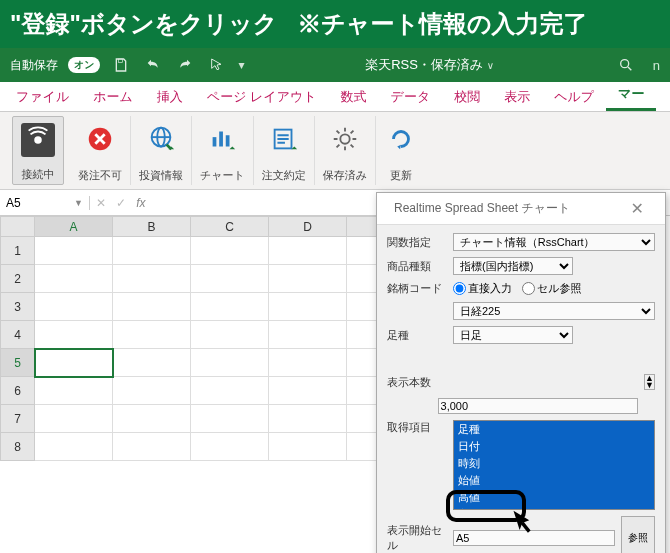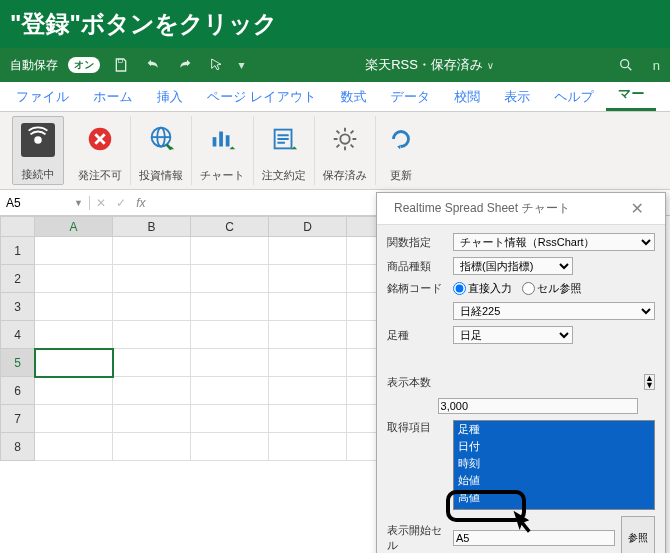--- a/index.html
+++ b/index.html
@@ -7,21 +7,21 @@
 
 .banner { background: #0b7a3e; color: #fff; font-size: 24px; font-weight: bold; padding: 8px 10px; display: flex; gap: 20px; }
 
 .titlebar { background: #1e7a3a; color: #fff; height: 34px; display: flex; align-items: center; padding: 0 10px; font-size: 12px; gap: 10px; }
 .autosave-badge { background: #fff; color: #1e7a3a; border-radius: 9px; font-size: 10px; padding: 1px 6px; font-weight: bold; }
 .tb-icn { width: 16px; height: 16px; fill: #fff; opacity: .85; margin: 0 3px; }
 .titlebar-center { flex: 1; text-align: center; font-size: 13px; }
 .titlebar-center .chev { font-size: 10px; opacity: .8; }
 
 .ribbon-tabs { background: #fff; display: flex; align-items: flex-end; height: 30px; border-bottom: 1px solid #ccc; padding: 0 4px; font-size: 13px; }
-.rtab { padding: 6px 12px 5px; color: #3b82f6; cursor: pointer; }
+.rtab { padding: 6px 12px 5px; color: #be185d; cursor: pointer; }
 .rtab.green { color: #1e7a3a; border-bottom: 3px solid #1e7a3a; font-weight: bold; }
 
 .ribbon-body { background: #f3f2f1; height: 78px; display: flex; padding: 4px 2px; border-bottom: 1px solid #d0d0d0; }
 .rgroup { display: flex; flex-direction: column; align-items: center; justify-content: space-between; padding: 2px 8px; border-right: 1px solid #ddd; }
 .rgroup.noborder { border-right: none; }
 .rlabel { font-size: 11px; color: #444; margin-top: 1px; }
 .ricon { width: 34px; height: 34px; display: flex; align-items: center; justify-content: center; margin-top: 4px; }
 .ricon.dark { background: #444; border-radius: 3px; }
 .ricon svg { width: 30px; height: 30px; }
 .rgroup.conn { background: #e4e4e4; border: 1px solid #bbb; border-radius: 2px; margin-right: 6px; margin-left: 10px; }
@@ -65,20 +65,21 @@
 .highlight-reg { position: absolute; border: 4px solid #000; border-radius: 10px; left: 446px; top: 490px; width: 80px; height: 32px; pointer-events: none; }
 
 .cursor-arrow { position: absolute; left: 510px; top: 508px; pointer-events: none; }
 .cursor-arrow svg { width: 28px; height: 28px; }
 </style>
 </head>
 <body>
 
 <div class="banner">
   <span>"登録"ボタンをクリック</span>
+  <span>※チャート情報の入力完了</span>
 </div>
 
 <div class="titlebar">
   <span>自動保存</span>
   <span class="autosave-badge">オン</span>
   <svg class="tb-icn" viewBox="0 0 24 24">
       <path d="M5 3h11l3 3v15H5z" fill="none" stroke="#fff" stroke-width="2"></path>
       <rect x="8" y="3" width="6" height="5" fill="none" stroke="#fff"></rect>
     </svg>
   <svg class="tb-icn" viewBox="0 0 24 24">

